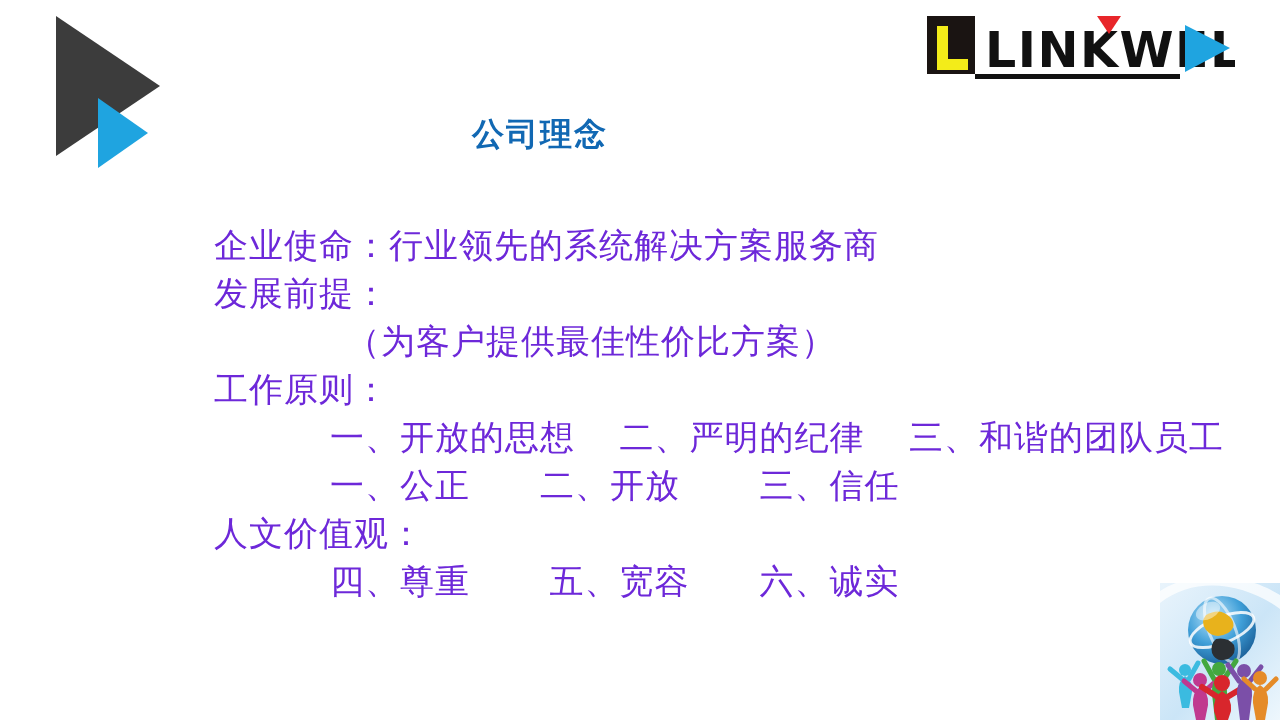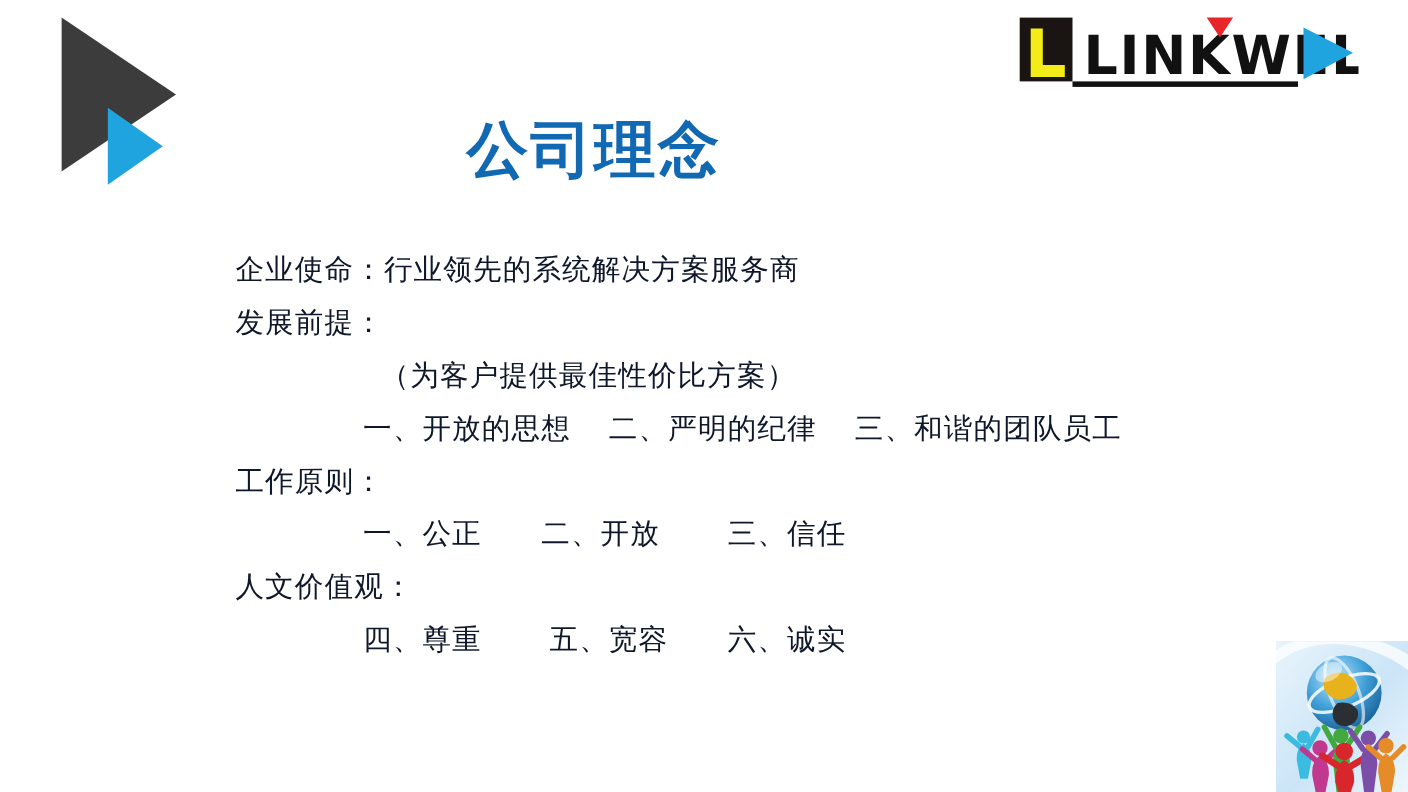--- a/index.html
+++ b/index.html
@@ -41,41 +41,41 @@
     height: 80px;
   }
 
   
   .slide-title {
     position: absolute;
     left: 0;
     top: 112px;
     width: 1080px;
     text-align: center;
-    font-family: Liberation Serif, serif;
+    font-family: Liberation Mono, monospace;
     font-weight: bold;
-    font-size: 56px;
+    font-size: 32px;
     line-height: 50px;
     color: #1168B3;
     letter-spacing: 2px;
     text-shadow: 1px 1px 0 rgba(255,255,255,0.9);
   }
 
   
   .body-block {
     position: absolute;
     left: 214px;
     top: 222px;
     width: 980px;
   }
   .line {
     font-family: "Liberation Serif", "DejaVu Serif", serif;
-    font-size: 26px;
+    font-size: 34px;
     line-height: 48px;
-    color: #0f172a;
+    color: #6d28d9;
     white-space: pre;
     letter-spacing: 1px;
     text-shadow: 0.5px 0.5px 0 rgba(255,255,255,0.85);
   }
   .line.indent-1 { padding-left: 116px; }
   .line.indent-2 { padding-left: 132px; }
 
   
   .corner-photo {
     position: absolute;
@@ -114,22 +114,22 @@
       <polygon points="260,15 260,62 305,38" fill="#1FA4E0"></polygon>
     </svg>
   </div>
 
   <div class="slide-title">公司理念</div>
 
   <div class="body-block">
     <div class="line">企业使命：行业领先的系统解决方案服务商</div>
     <div class="line">发展前提：</div>
     <div class="line indent-2">（为客户提供最佳性价比方案）</div>
+    <div class="line">工作原则：</div>
     <div class="line indent-1">一、开放的思想　 二、严明的纪律　 三、和谐的团队员工</div>
-    <div class="line">工作原则：</div>
     <div class="line indent-1">一、公正　　二、开放　　 三、信任</div>
     <div class="line">人文价值观：</div>
     <div class="line indent-1">四、尊重　　 五、宽容　　六、诚实</div>
   </div>
 
   <div class="corner-photo">
     <svg width="120" height="137" viewBox="0 0 120 137" xmlns="http://www.w3.org/2000/svg">
       <defs>
         <radialGradient id="globeGrad" cx="38%" cy="30%" r="75%">
           <stop offset="0%" stop-color="#bfe6fb"></stop>

